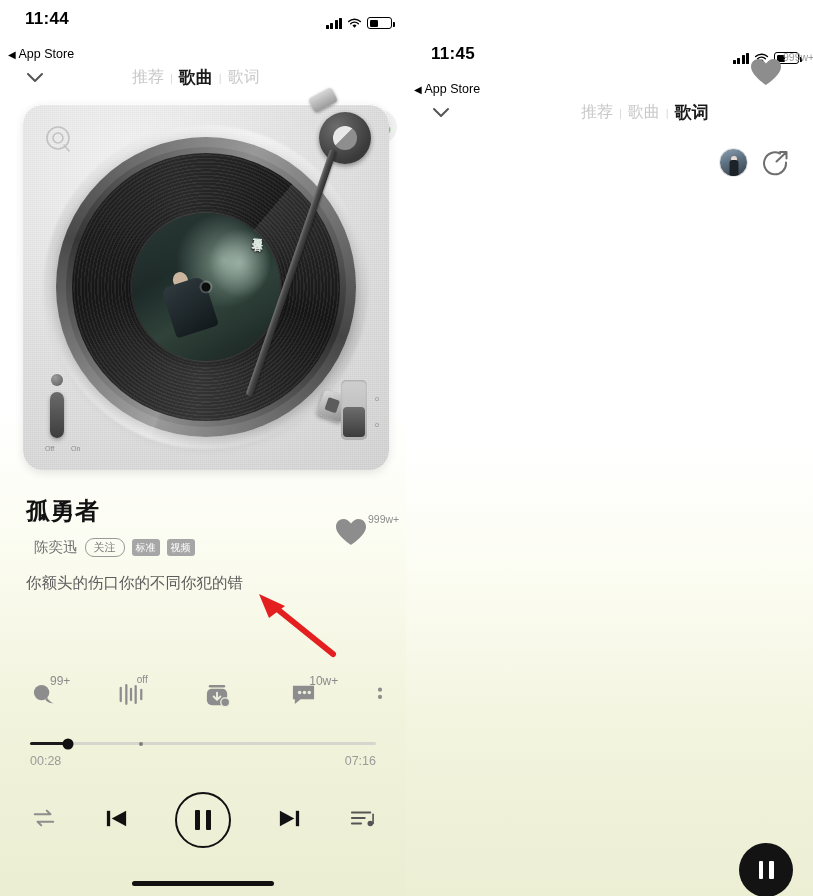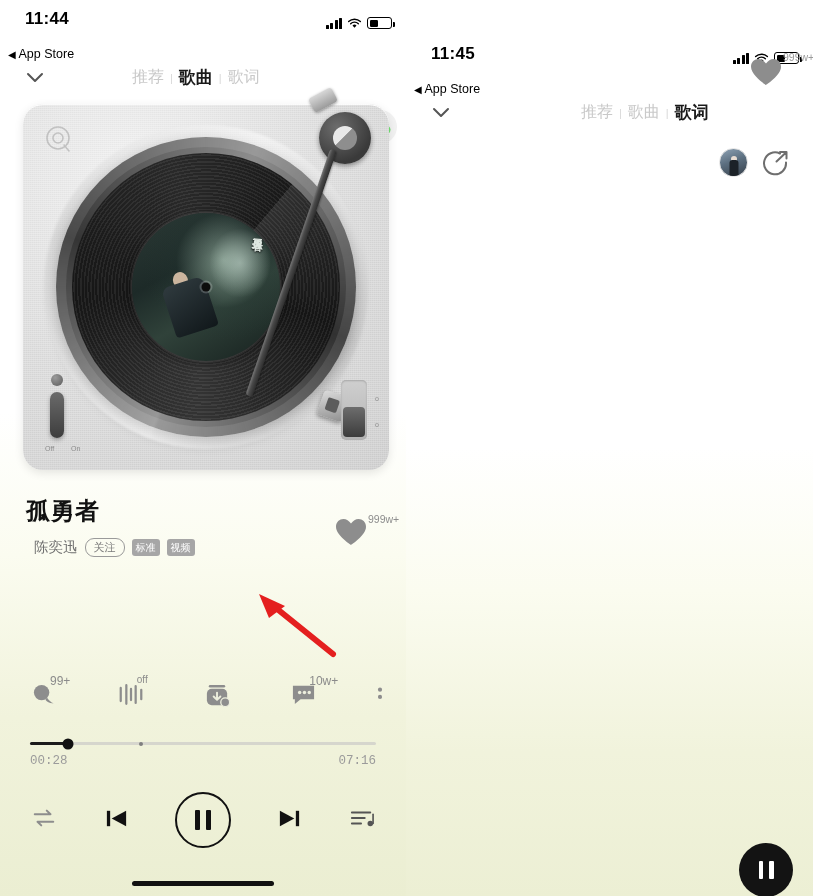--- a/index.html
+++ b/index.html
@@ -219,21 +219,21 @@
     position:absolute; left:30px; right:22px; top:682px;
     display:flex; justify-content:space-between; align-items:flex-start;
   }
   .tool { position:relative; cursor:pointer; }
   .tool .badge {
     position:absolute; left:20px; top:-8px; font-size:12px; color:#8b8b8b; white-space:nowrap;
   }
   .tool .badge.sm { font-size:10px; }
 
   
-  .progress-wrap { position:absolute; left:30px; right:30px; top:742px;font-family:Liberation Mono, monospace; }
+  .progress-wrap { position:absolute; left:30px; right:30px; top:742px; }
   .track { position:relative; height:3px; background:#d6d6cd; border-radius:2px; }
   .track .fill { position:absolute; left:0; top:0; height:3px; background:#1b1b1b; border-radius:2px; }
   .track .knob {
     position:absolute; top:50%; transform:translate(-50%,-50%);
     width:11px; height:11px; border-radius:50%; background:#111;
   }
   .track .mark {
     position:absolute; top:50%; transform:translate(-50%,-50%);
     width:4px; height:4px; border-radius:50%; background:#7f7f7f;
   }
@@ -372,20 +372,21 @@
     </div>
 
     <div class="songinfo">
       <div class="song-title">孤勇者</div>
       <div class="artist-row">
         <span class="artist-name">陈奕迅</span>
         <span class="follow-btn">关注</span>
         <span class="tag">标准</span>
         <span class="tag">视频</span>
       </div>
+      <div class="lyric-line-left">你额头的伤口你的不同你犯的错</div>
 
       <div class="heart-left">
         <svg viewBox="0 0 34 30" width="34" height="30">
             <path d="M17 28S2 18.5 2 9.8C2 5 5.6 2 9.4 2c3 0 5.6 1.9 7.6 4.6C19 3.9 21.6 2 24.6 2 28.4 2 32 5 32 9.8 32 18.5 17 28 17 28z" fill="#8d8d8d"></path>
           </svg>
         <span class="cnt">999w+</span>
       </div>
     </div>
 
     <div class="toolbar-left">

